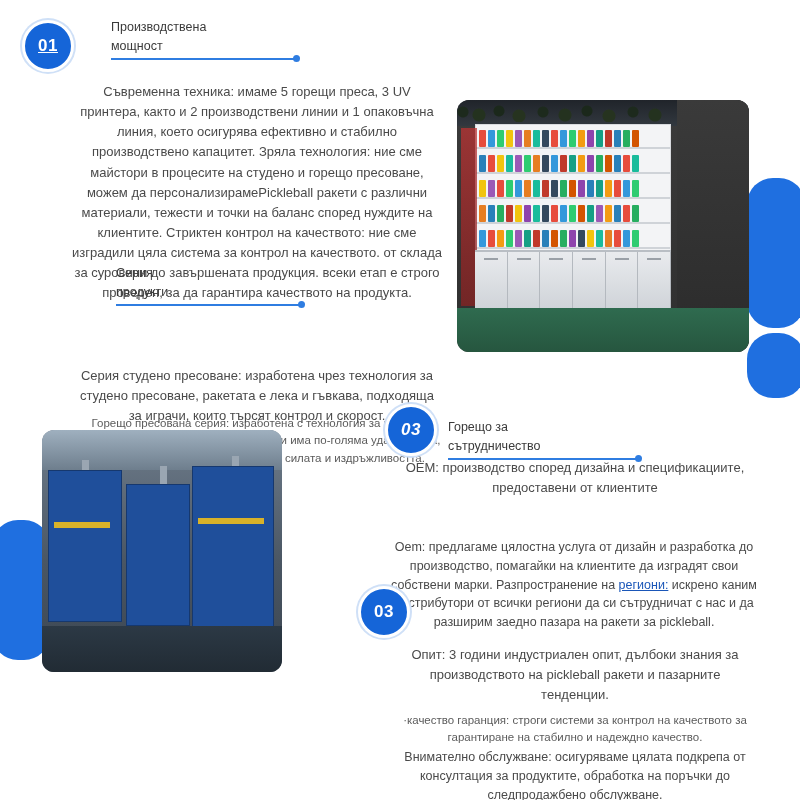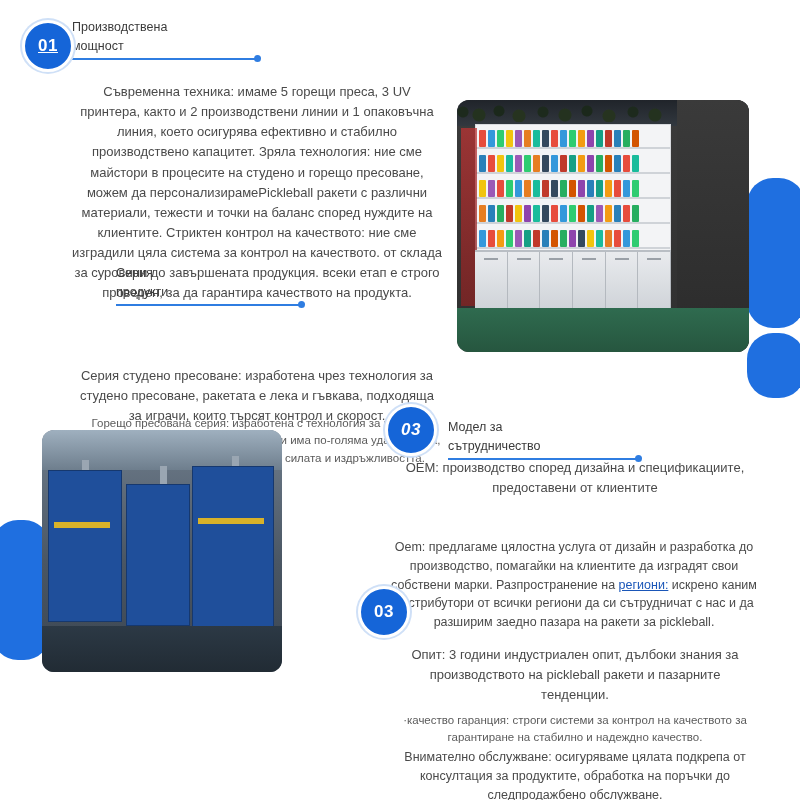--- a/index.html
+++ b/index.html
@@ -238,21 +238,21 @@
 <div class="page">
 
   <div class="blue-round-right" style="left:747px; top:178px; width:58px; height:150px;"></div>
   <div class="blue-round-right" style="left:747px; top:333px; width:58px; height:65px;"></div>
   <div class="blue-round-left" style="left:-8px; top:520px; width:58px; height:140px;"></div>
 
   <div class="badge" style="left:22px; top:20px;text-decoration:underline;">
     <span>01</span>
   </div>
 
-  <div class="sec-head" style="left:72px; top:18px; width:195px;">
+  <div class="sec-head" style="left:72px; top:18px; width:195px;padding-left:39px;">
     <div class="title">Производствена
 мощност</div>
     <div class="rule" style="width:185px;"></div>
   </div>
 
   <div class="para" style="left:72px; top:82px; width:370px;">Съвременна техника: имаме 5 горещи преса, 3 UV принтера, както и 2 производствени линии и 1 опаковъчна линия, което осигурява ефективно и стабилно производствено капацитет. Зряла технология: ние сме майстори в процесите на студено и горещо пресоване, можем да персонализирамеPickleball ракети с различни материали, тежести и точки на баланс според нуждите на клиентите. Стриктен контрол на качеството: ние сме изградили цяла система за контрол на качеството. от склада за суровини до завършената продукция. всеки етап е строго проверен, за да гарантира качеството на продукта.</div>
 
   <div class="photo showroom" style="left:457px; top:100px; width:292px; height:252px;">
     <div class="ceiling"></div>
     <div class="garland"></div>
@@ -393,21 +393,21 @@
     <div class="ylabel" style="left:12px; top:92px; width:56px;"></div>
     <div class="ylabel" style="left:156px; top:88px; width:66px;"></div>
     <div class="base"></div>
   </div>
 
   <div class="badge" style="left:385px; top:404px;font-style:italic;">
     <span>03</span>
   </div>
 
   <div class="sec-head" style="left:448px; top:418px; width:220px;">
-    <div class="title">Модел за
+    <div class="title">Горещо за
 сътрудничество</div>
     <div class="rule" style="width:190px;"></div>
   </div>
 
   <div class="para" style="left:400px; top:458px; width:350px;">OEM: производство според дизайна и спецификациите, предоставени от клиентите</div>
 
   <div class="para mid" style="left:388px; top:538px; width:372px;">
     <span>Oem: предлагаме цялостна услуга от дизайн и разработка до производство, помагайки на клиентите да изградят свои собствени марки. Разпространение на <span class="link-text">региони:</span> искрено каним дистрибутори от всички региони да си сътрудничат с нас и да разширим заедно пазара на ракети за pickleball.</span>
   </div>
 

